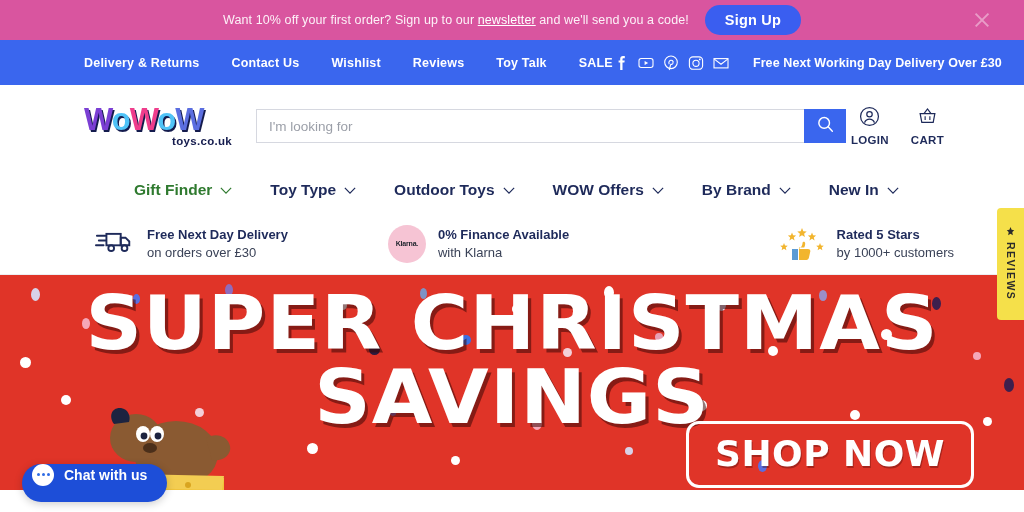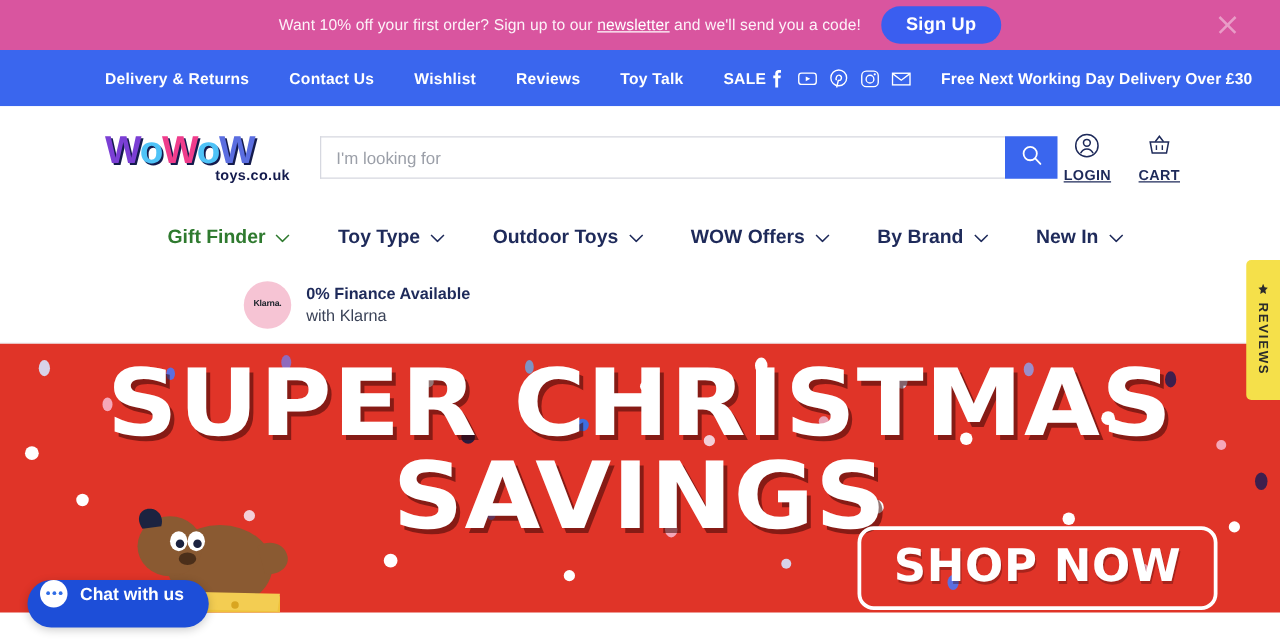--- a/index.html
+++ b/index.html
@@ -84,21 +84,21 @@
   }
   .searchwrap input::placeholder{ color:#9b9fa8; }
   .search-btn{
     width:42px; background:#3a66ee; border:none; cursor:pointer;
     display:flex; align-items:center; justify-content:center;
   }
 
   .account{ margin-left:auto; display:flex; gap:22px; padding-right:20px; }
   .acct-item{
     display:flex; flex-direction:column; align-items:center; gap:3px;
-    cursor:pointer; color:#1e2a5a;text-decoration:underline;
+    cursor:pointer; color:#1e2a5a;
   }
   .acct-label{ font-size:11.5px; font-weight:bold; letter-spacing:.3px; }
 
   
   .mainmenu{
     height:46px; background:#fff; display:flex; align-items:center;
     padding-left:134px; gap:38px;
   }
   .menu-item{
     display:flex; align-items:center; gap:8px; cursor:pointer;
@@ -306,29 +306,64 @@
   </div>
   <div class="menu-item">
     <span>New In</span>
     <svg class="chev" viewBox="0 0 14 8">
         <path d="M1 1l6 6 6-6" fill="none" stroke="#1e2a5a" stroke-width="1.4"></path>
       </svg>
   </div>
 </div>
 
 <div class="usp">
+  <div class="usp-item">
+    <span>
+      <svg viewBox="0 0 42 26" width="40" height="25">
+        <rect x="12" y="5" width="15" height="12" fill="none" stroke="#1e2a5a" stroke-width="2"></rect>
+        <path d="M27 9h5l4 4v4h-9z" fill="none" stroke="#1e2a5a" stroke-width="2"></path>
+        <circle cx="17" cy="20" r="3" fill="none" stroke="#1e2a5a" stroke-width="2"></circle>
+        <circle cx="31" cy="20" r="3" fill="none" stroke="#1e2a5a" stroke-width="2"></circle>
+        <path d="M2 7h9M4 12h7M1 17h8" stroke="#1e2a5a" stroke-width="2" stroke-linecap="round"></path>
+      </svg>
+    </span>
+    <div>
+      <div class="usp-t1">Free Next Day Delivery</div>
+      <div class="usp-t2">on orders over £30</div>
+    </div>
+  </div>
 
   <div class="usp-item" style="margin-left:100px;">
     <span class="klarna-badge">Klarna.</span>
     <div>
       <div class="usp-t1">0% Finance Available</div>
       <div class="usp-t2">with Klarna</div>
     </div>
   </div>
 
+  <div class="usp-item" style="margin-left:auto;">
+    <span class="stars-icon">
+      <svg viewBox="0 0 46 34" width="46" height="34">
+        <g fill="#f2b52e">
+          <path d="M5 16l1 2.6 2.8.2-2.1 1.8.7 2.7L5 21.8 2.6 23.3l.7-2.7-2.1-1.8 2.8-.2z"></path>
+          <path d="M13 5.5l1.1 2.8 3 .2-2.3 2 .8 2.9-2.6-1.6-2.6 1.6.8-2.9-2.3-2 3-.2z"></path>
+          <path d="M23 1l1.3 3.2 3.4.3-2.6 2.2.8 3.3L23 8.2l-2.9 1.8.8-3.3-2.6-2.2 3.4-.3z"></path>
+          <path d="M33 5.5l1.1 2.8 3 .2-2.3 2 .8 2.9-2.6-1.6-2.6 1.6.8-2.9-2.3-2 3-.2z"></path>
+          <path d="M41 16l1 2.6 2.8.2-2.1 1.8.7 2.7-2.4-1.5-2.4 1.5.7-2.7-2.1-1.8 2.8-.2z"></path>
+        </g>
+        <rect x="13" y="22" width="6" height="11" fill="#5b9bd5"></rect>
+        <path d="M20 22h9c1.6 0 2.6 1 2.3 2.4l-1.4 6.4c-.2 1.2-1.2 2.2-2.5 2.2H20z" fill="#f2b52e"></path>
+        <path d="M20 22c2-1.4 3.4-3.3 3.6-6.2.1-1.4 2.6-1.6 2.6.6 0 1.5-.5 3.2-1 4.2H20z" fill="#f2b52e"></path>
+      </svg>
+    </span>
+    <div>
+      <div class="usp-t1">Rated 5 Stars</div>
+      <div class="usp-t2">by 1000+ customers</div>
+    </div>
+  </div>
 </div>
 
 <div class="hero">
   <div class="confetti">
     <i style="left:3%;top:6%;width:9px;height:13px;background:#d8d2e8;"></i>
     <i style="left:8%;top:20%;width:8px;height:11px;background:#f5a7b8;"></i>
     <i style="left:2%;top:38%;width:11px;height:11px;background:#ffffff;"></i>
     <i style="left:13%;top:9%;width:7px;height:10px;background:#5b6ee0;"></i>
     <i style="left:17%;top:30%;width:9px;height:9px;background:#ffffff;"></i>
     <i style="left:22%;top:4%;width:8px;height:12px;background:#8e6bbd;"></i>

